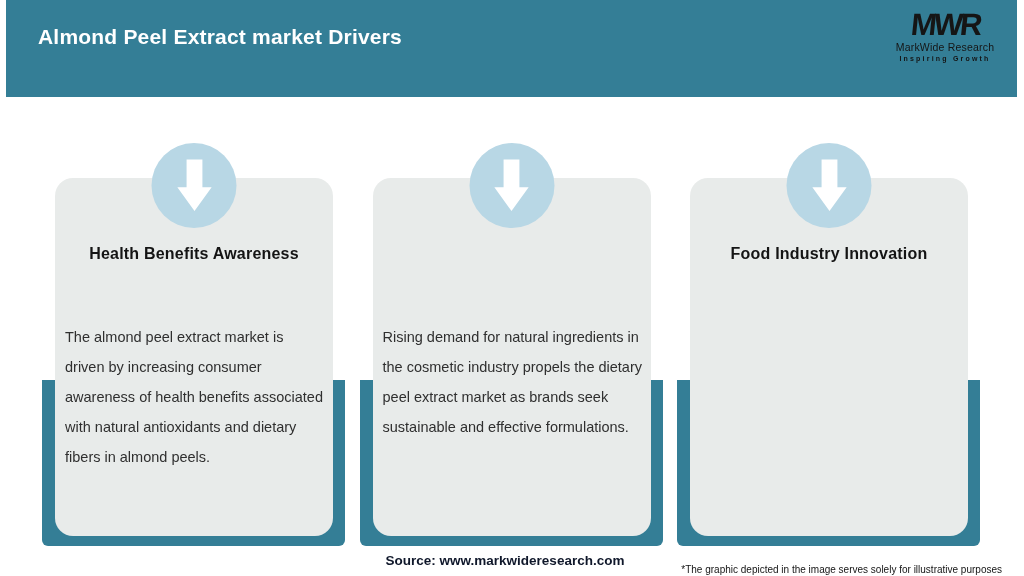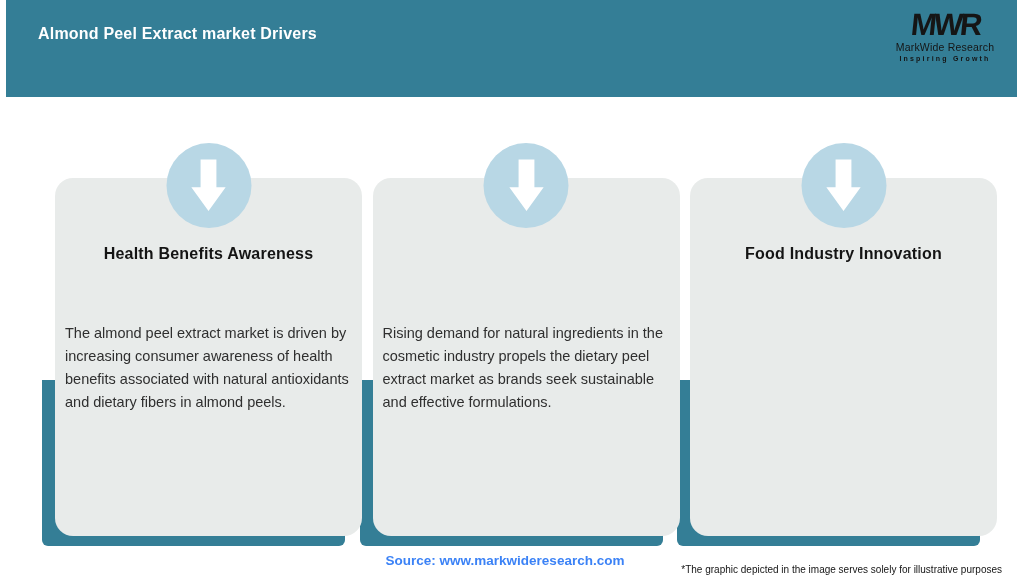--- a/index.html
+++ b/index.html
@@ -16,21 +16,21 @@
   .header {
     position: absolute;
     left: 6px; right: 7px; top: 0;
     height: 97px;
     background: var(--teal, #347E96);
   }
   .header-title {
     position: absolute;
     left: 32px; top: 25px;
     margin: 0;
-    font-size: 16px;
+    font-size: 21px;
     font-weight: bold;
     color: #ffffff;
     letter-spacing: 0.2px;
   }
   .logo {
     position: absolute;
     top: 9px; right: 16px;
     width: 112px;
     text-align: center;
     color: #151515;
@@ -62,21 +62,21 @@
     top: 380px;
     width: 303px;
     height: 166px;
     background: var(--teal, #347E96);
     border-radius: 0 0 6px 6px;
     z-index: 1;
   }
   .card {
     position: absolute;
     top: 178px;
-    width: 307px;
+    width: 278px;
     height: 358px;
     background: var(--card, #E8EBEA);
     border-radius: 18px;
     z-index: 2;
   }
   .circle {
     position: absolute;
     left: 50%;
     top: -35px;
     transform: translateX(-50%);
@@ -100,34 +100,34 @@
     font-weight: bold;
     color: #141414;
     letter-spacing: 0.2px;
   }
   .card-desc {
     position: absolute;
     left: 10px; right: 7px;
     top: 144px;
     margin: 0;
     font-size: 14.5px;
-    line-height: 23px;
+    line-height: 30px;
     color: #2f2f2f;
   }
 
   
   .source-line {
     position: absolute;
     left: 0;
     top: 553px;
     width: 1010px;
     text-align: center;
     font-size: 13.5px;
     font-weight: bold;
-    color: #3b82f6;
+    color: #0f172a;
     margin: 0;
   }
   .disclaimer {
     position: absolute;
     right: 14px;
     top: 556px;
     font-size: 10px;
     color: #141414;
     margin: 8px;
   }

